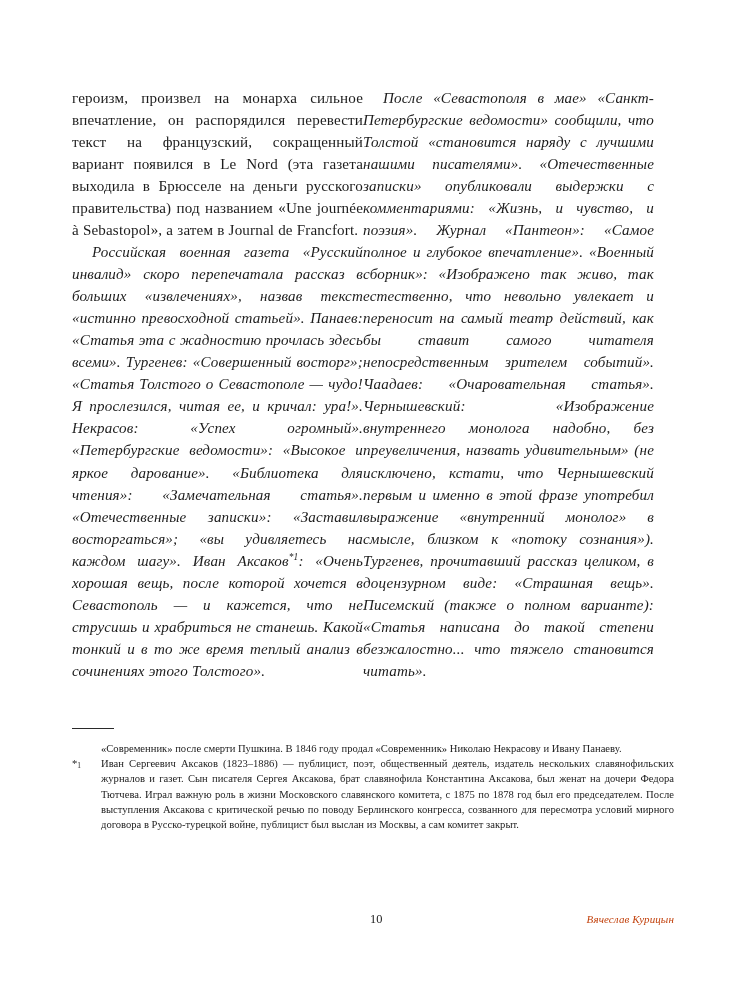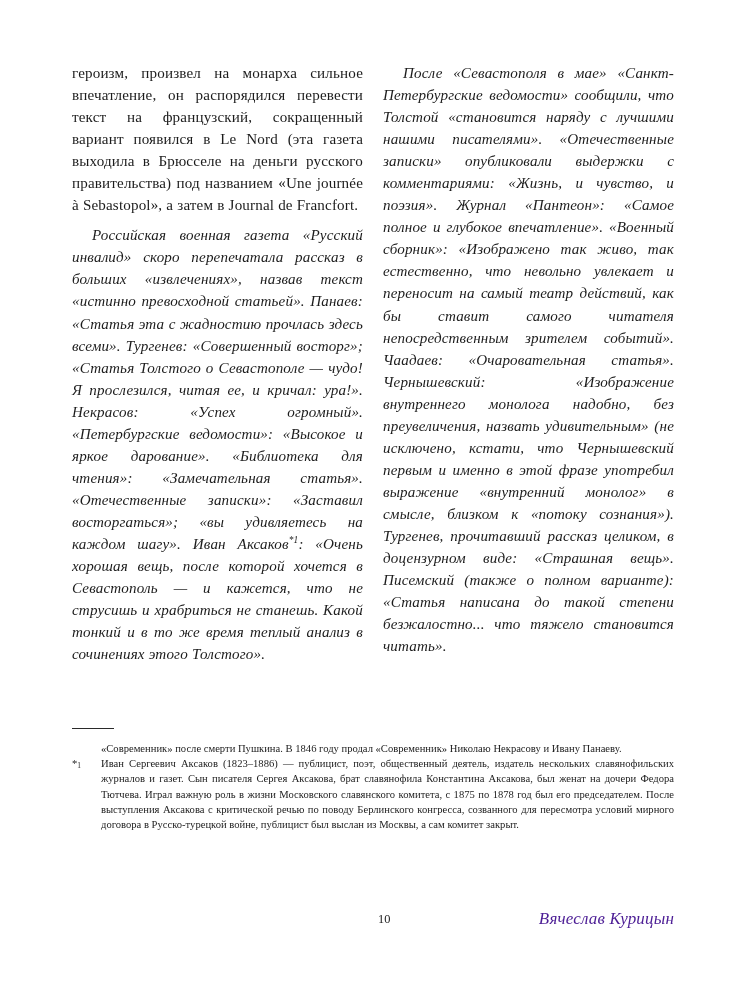--- a/index.html
+++ b/index.html
@@ -24,21 +24,21 @@
     background: #ffffff;
   }
   
   .columns {
     position: absolute;
     left: 72px;
     top: 62px;
     width: 602px;
     height: 620px;
     display: flex;
-    gap: 20px;
+    align-items: flex-end;
   }
   .column {
     width: 291px;
     flex: 0 0 291px;
   }
   .column p {
     margin: 0;
     font-size: 15.1px;
     line-height: 22.05px;
     text-align: justify;
@@ -47,21 +47,21 @@
     -webkit-hyphens: none;
     hyphens: none;
     word-spacing: 0.01em;
     color: #1c1c1c;
   }
   .column p.indent {
     text-indent: 20px;
     font-style: italic;
   }
   .column p + p {
-    margin-top: 8px;
+    margin-top: 0;
   }
   sup.fn-ref {
     font-size: 0.62em;
     vertical-align: super;
     line-height: 0;
   }
   
   .footnotes {
     position: absolute;
     left: 72px;
@@ -109,34 +109,34 @@
   
   .footer {
     position: absolute;
     left: 72px;
     top: 910px;
     width: 602px;
     height: 20px;
   }
   .folio {
     position: absolute;
-    left: 306px;
+    left: 298px;
     top: 0;
     font-size: 12.4px;
     line-height: 18px;
     color: #1c1c1c;
   }
   .running-title {
     position: absolute;
     right: 0;
     top: 0;
-    font-size: 17px;
+    font-size: 11px;
     line-height: 18px;
     font-style: italic;
-    color: #4c1d95;
+    color: #c2410c;
     letter-spacing: 0.01em;
   }
 </style>
 </head>
 <body>
 
 <div class="page">
 
   <div class="columns">
 

